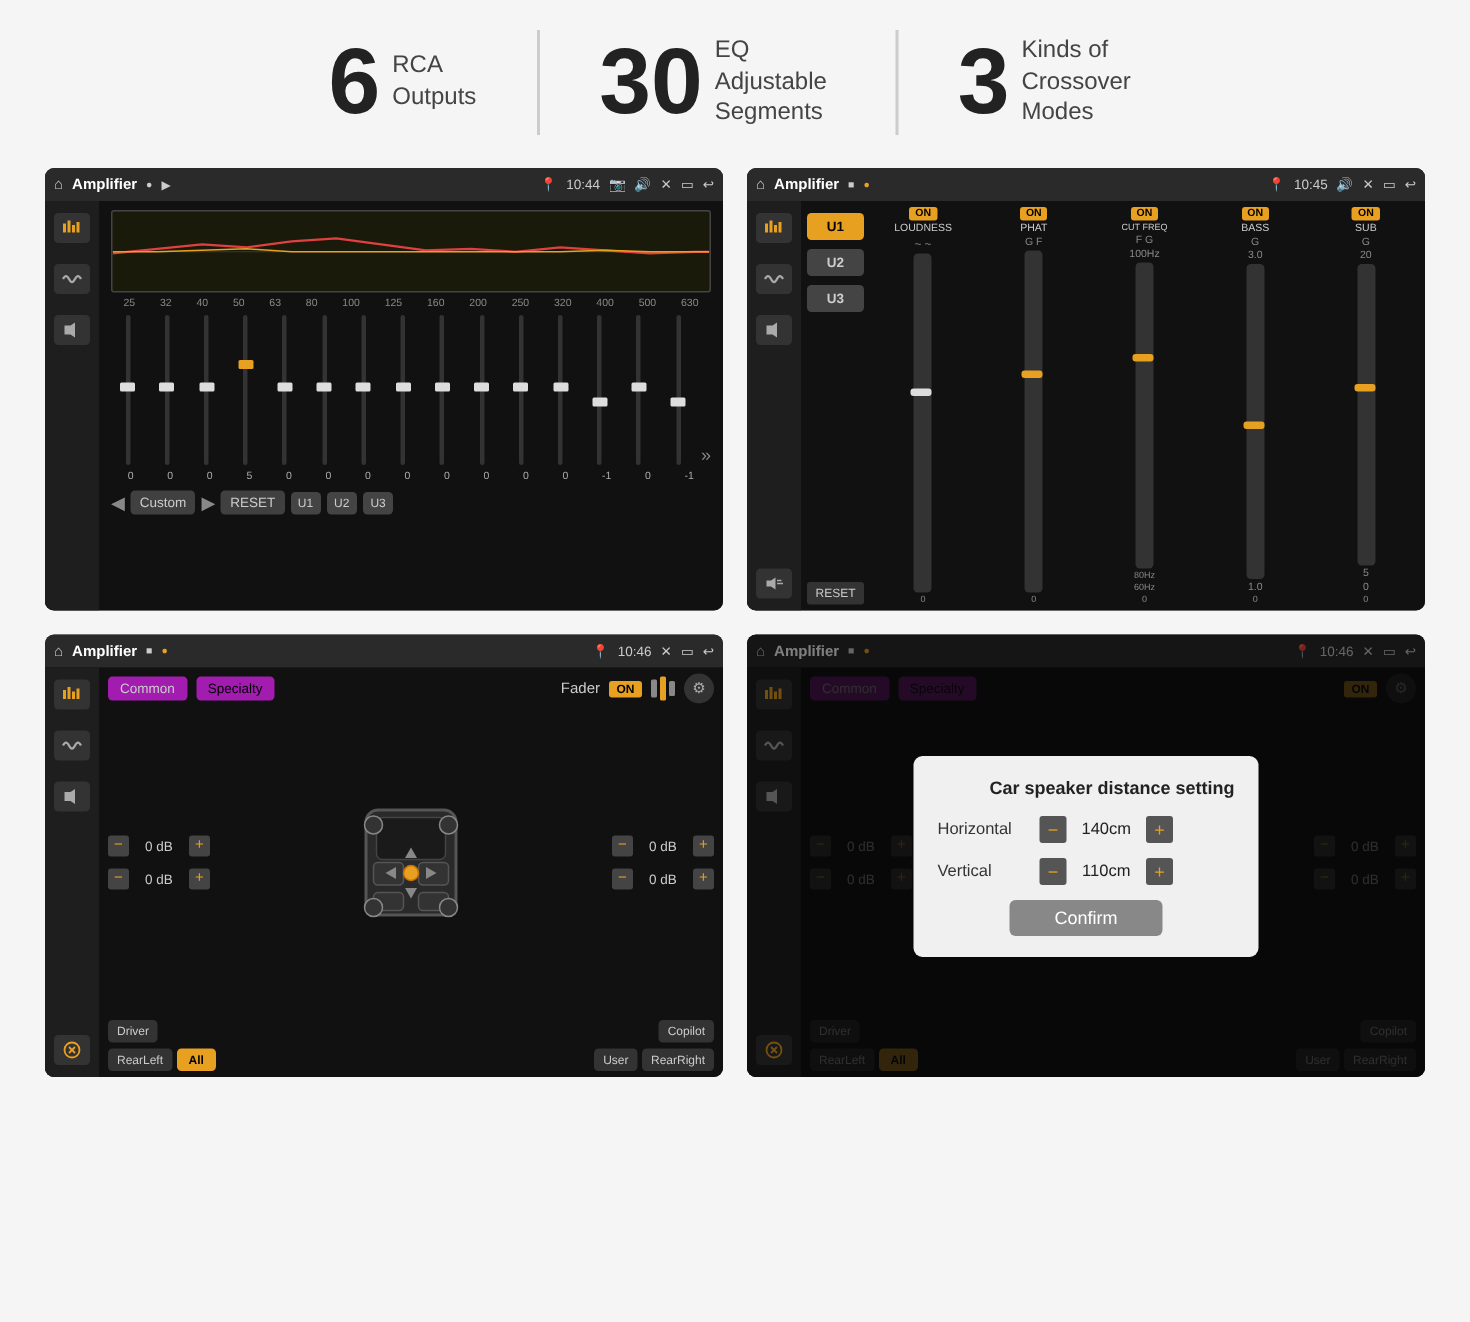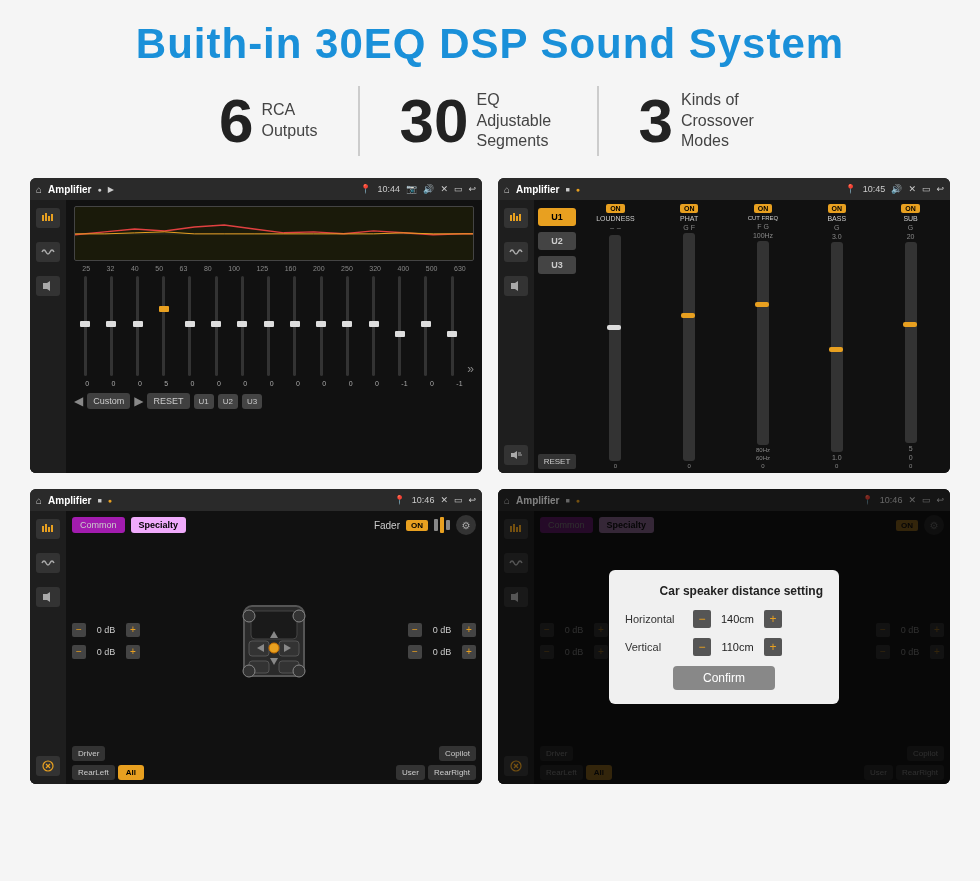--- a/index.html
+++ b/index.html
@@ -294,24 +294,24 @@
       gap: 6px;
     }
     .common-btn {
       background: #a21caf;
       color: #ccc;
       font-size: 9px;
       padding: 3px 8px;
       border-radius: 3px;
     }
     .specialty-btn {
-      background: #f0abfc;
+      background: #a21caf;
       color: #000;
       font-size: 9px;
-      font-weight: bold;
+      font-weight: normal;
       padding: 3px 8px;
       border-radius: 3px;
     }
     .fader-label {
       margin-left: 10px;
       font-size: 10px;
       color: #ccc;
     }
     .on-badge {
       background: #e8a020;
@@ -451,21 +451,20 @@
       cursor: pointer;
       display: block;
       margin: 0 auto;
     }
   </style>
 </head>
 <body>
 
 <div class="page-wrapper">
 
-  <div class="main-title">Buith-in 30EQ DSP Sound System</div>
 
   <div class="stats-row">
     <div class="stat-item">
       <span class="stat-number">6</span>
       <div>
         <div class="stat-label">RCA</div>
         <div class="stat-label">Outputs</div>
       </div>
     </div>
     <div class="stat-divider"></div>

